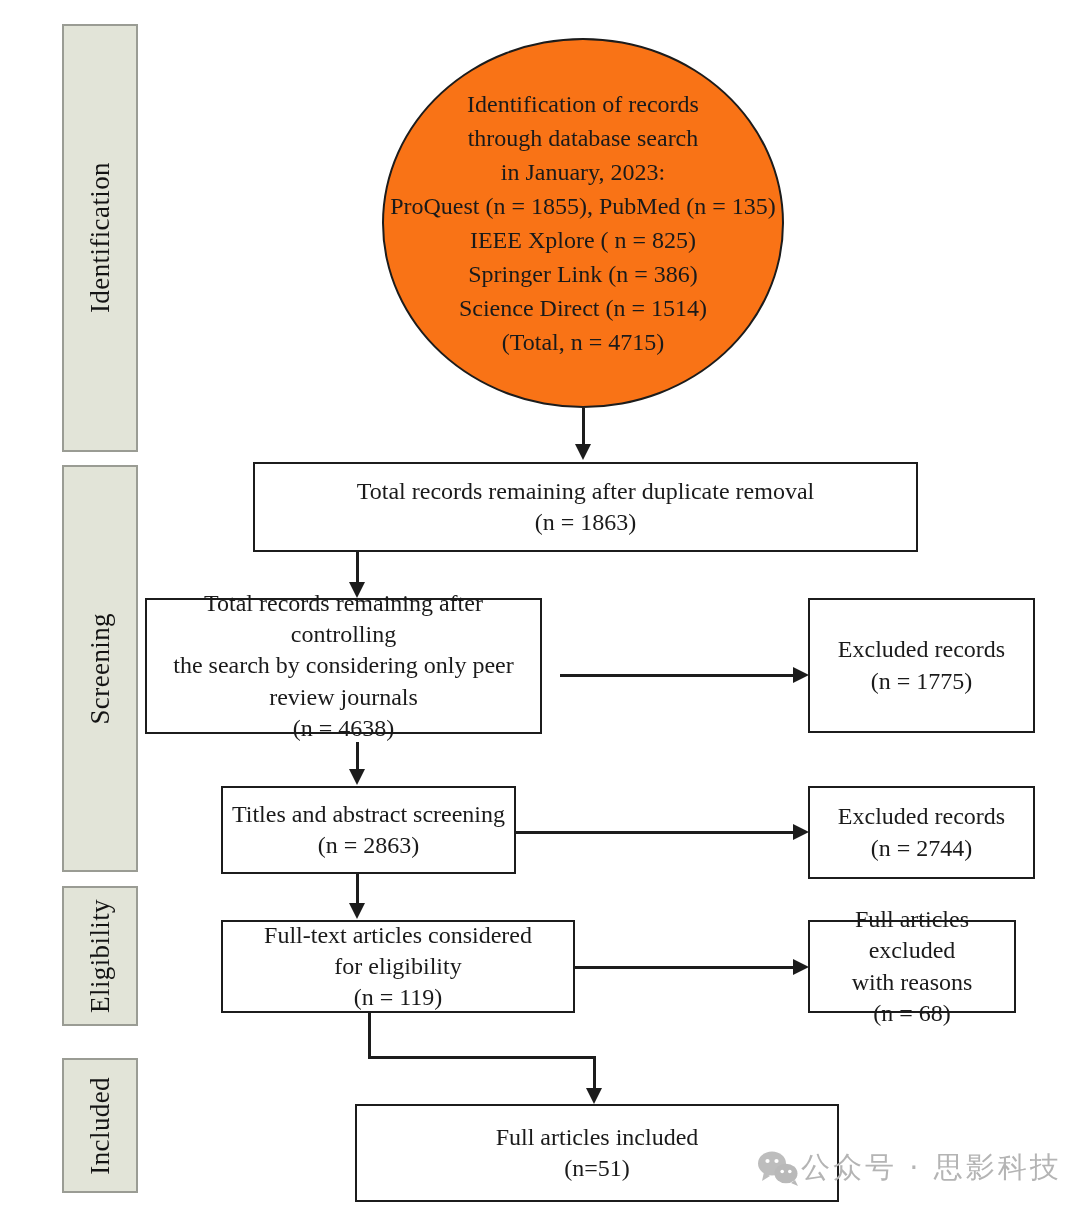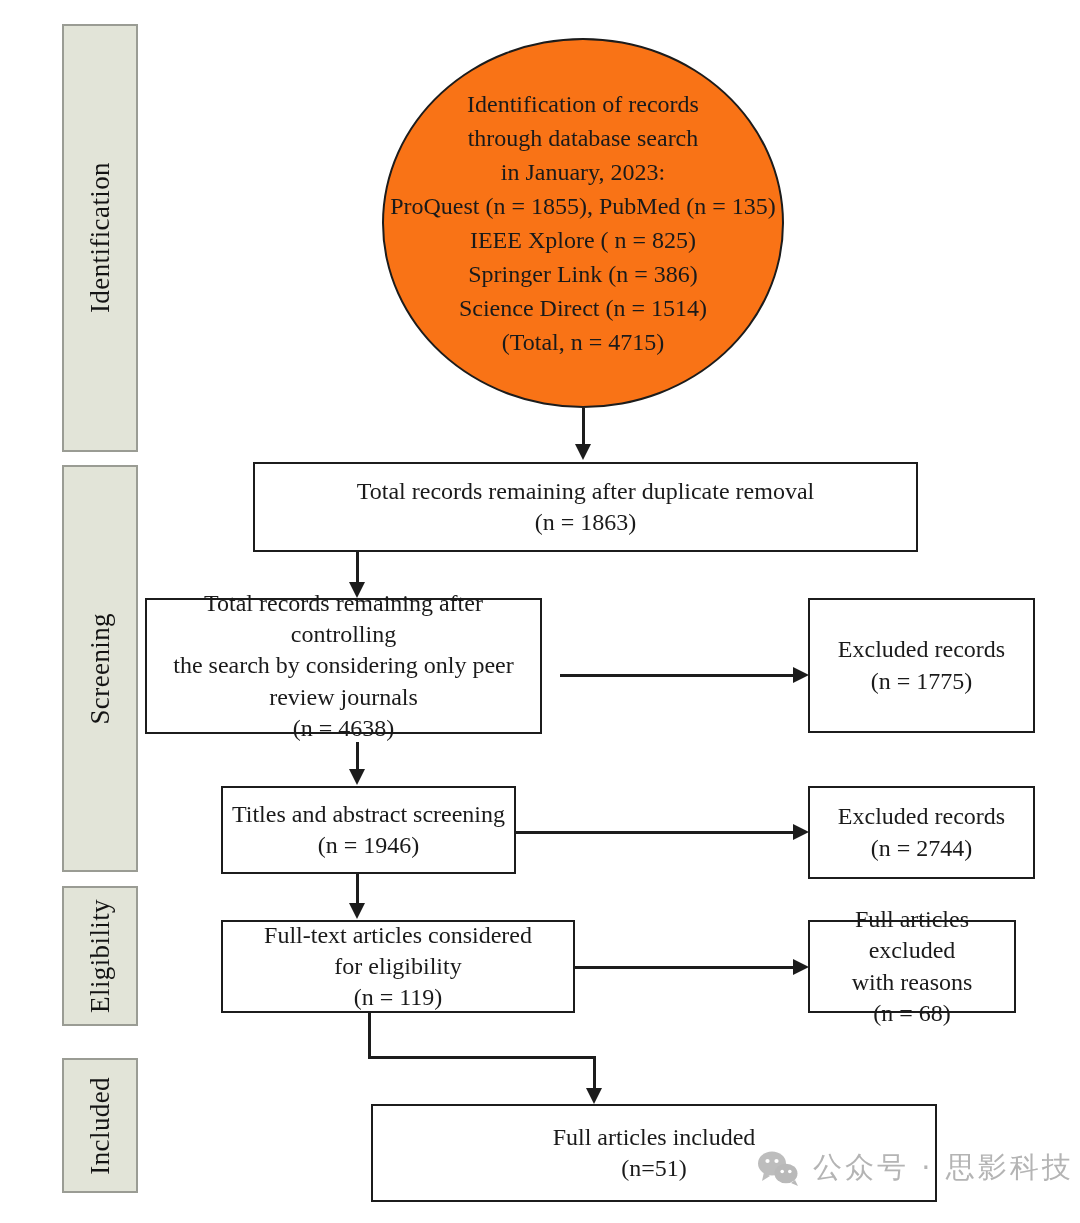--- a/index.html
+++ b/index.html
@@ -105,21 +105,20 @@
     z-index: 2;
   }
 
   
   #watermark {
     position: absolute;
     left: 757px;
     top: 1148px;
     display: flex;
     align-items: center;
-    gap: 12px;
     z-index: 6;
     pointer-events: none;
   }
   #watermark .wm-text {
     font-family: "DejaVu Sans", "Liberation Sans", sans-serif;
     font-size: 29px;
     color: #b4b4b4;
     letter-spacing: 3px;
     white-space: nowrap;
   }
@@ -181,21 +180,21 @@
   <div class="node" style="left:808px; top:598px; width:227px; height:135px;">
     <span class="txt">Excluded records
 (n = 1775)</span>
   </div>
 
   <div class="conn vline" style="left:356px; top:742px; width:3px; height:28px;"></div>
   <div class="arrow-down" style="left:349px; top:769px;"></div>
 
   <div class="node" style="left:221px; top:786px; width:295px; height:88px;">
     <span class="txt">Titles and abstract screening
-(n = 1946)</span>
+(n = 2863)</span>
   </div>
 
   <div class="conn hline" style="left:516px; top:831px; width:279px;"></div>
   <div class="arrow-right" style="left:793px; top:824px;"></div>
 
   <div class="node" style="left:808px; top:786px; width:227px; height:93px;">
     <span class="txt">Excluded records
 (n = 2744)</span>
   </div>
 
@@ -215,21 +214,21 @@
     <span class="txt">Full articles excluded
 with reasons
 (n = 68)</span>
   </div>
 
   <div class="conn vline" style="left:368px; top:1013px; height:46px;"></div>
   <div class="conn hline" style="left:368px; top:1056px; width:228px;"></div>
   <div class="conn vline" style="left:593px; top:1056px; height:34px;"></div>
   <div class="arrow-down" style="left:586px; top:1088px;"></div>
 
-  <div class="node" style="left:371px; top:1104px; width:566px; height:98px;">
+  <div class="node" style="left:355px; top:1104px; width:484px; height:98px;">
     <span class="txt">Full articles included
 (n=51)</span>
   </div>
 
   <div id="watermark">
     <span>
       <svg class="wechat-icon" width="44" height="36" viewBox="0 0 44 36" aria-hidden="true">
         <ellipse cx="15" cy="13.5" rx="14" ry="12" fill="#bdbdbd"></ellipse>
         <polygon points="7,22 5,31 13,26" fill="#bdbdbd"></polygon>
         <circle cx="10.5" cy="11" r="2.1" fill="#ffffff"></circle>

